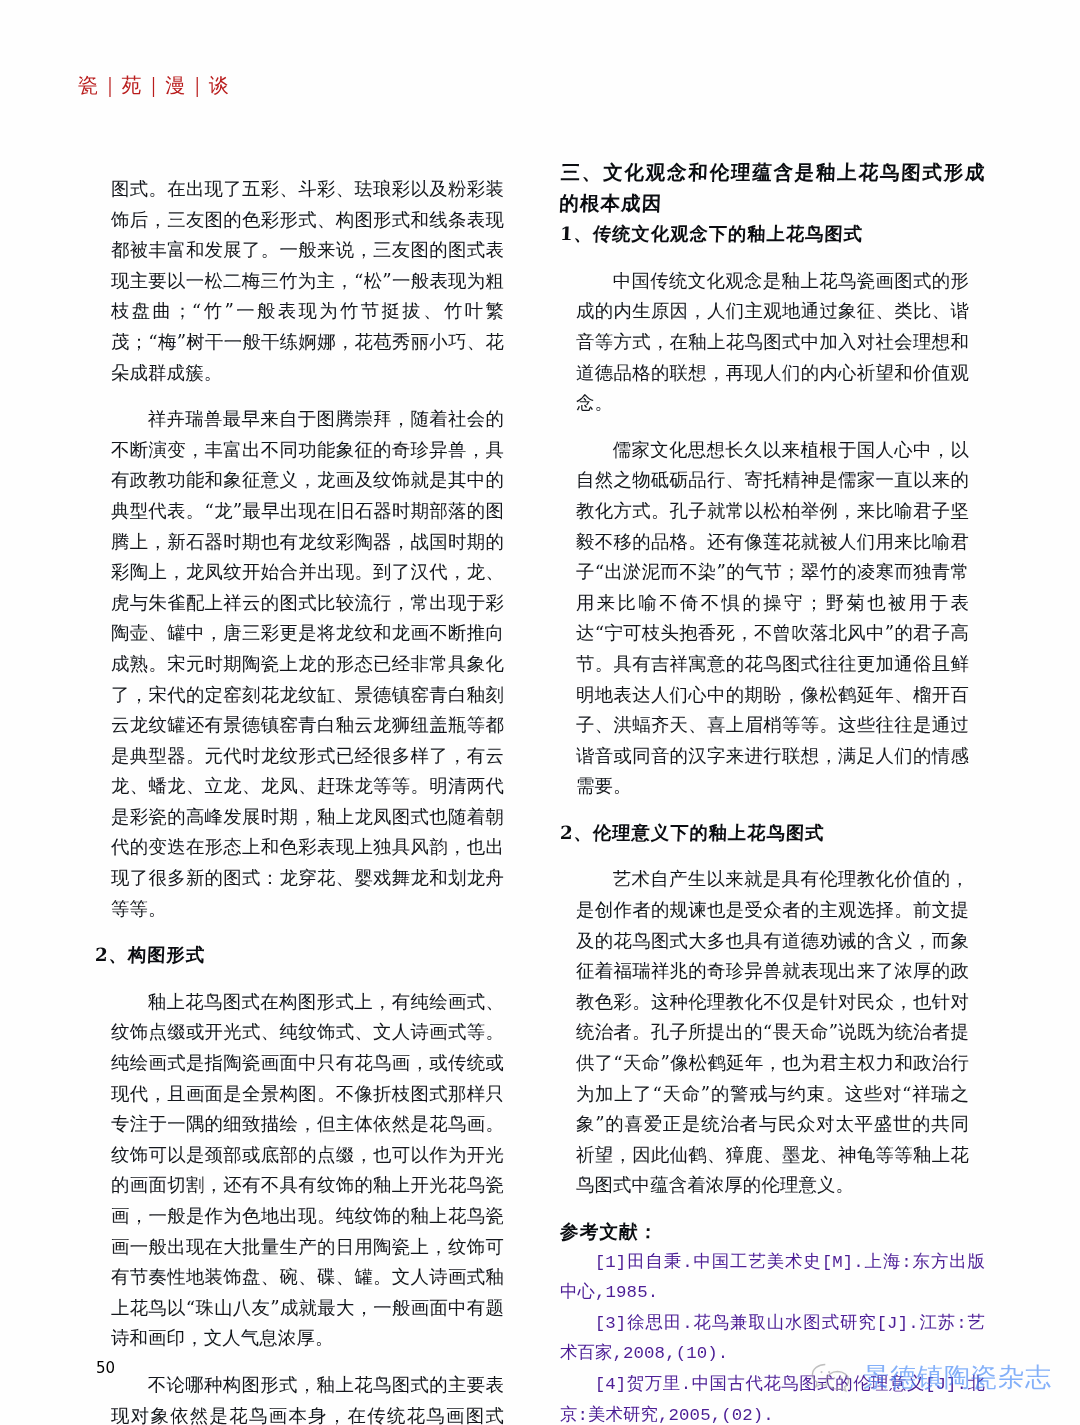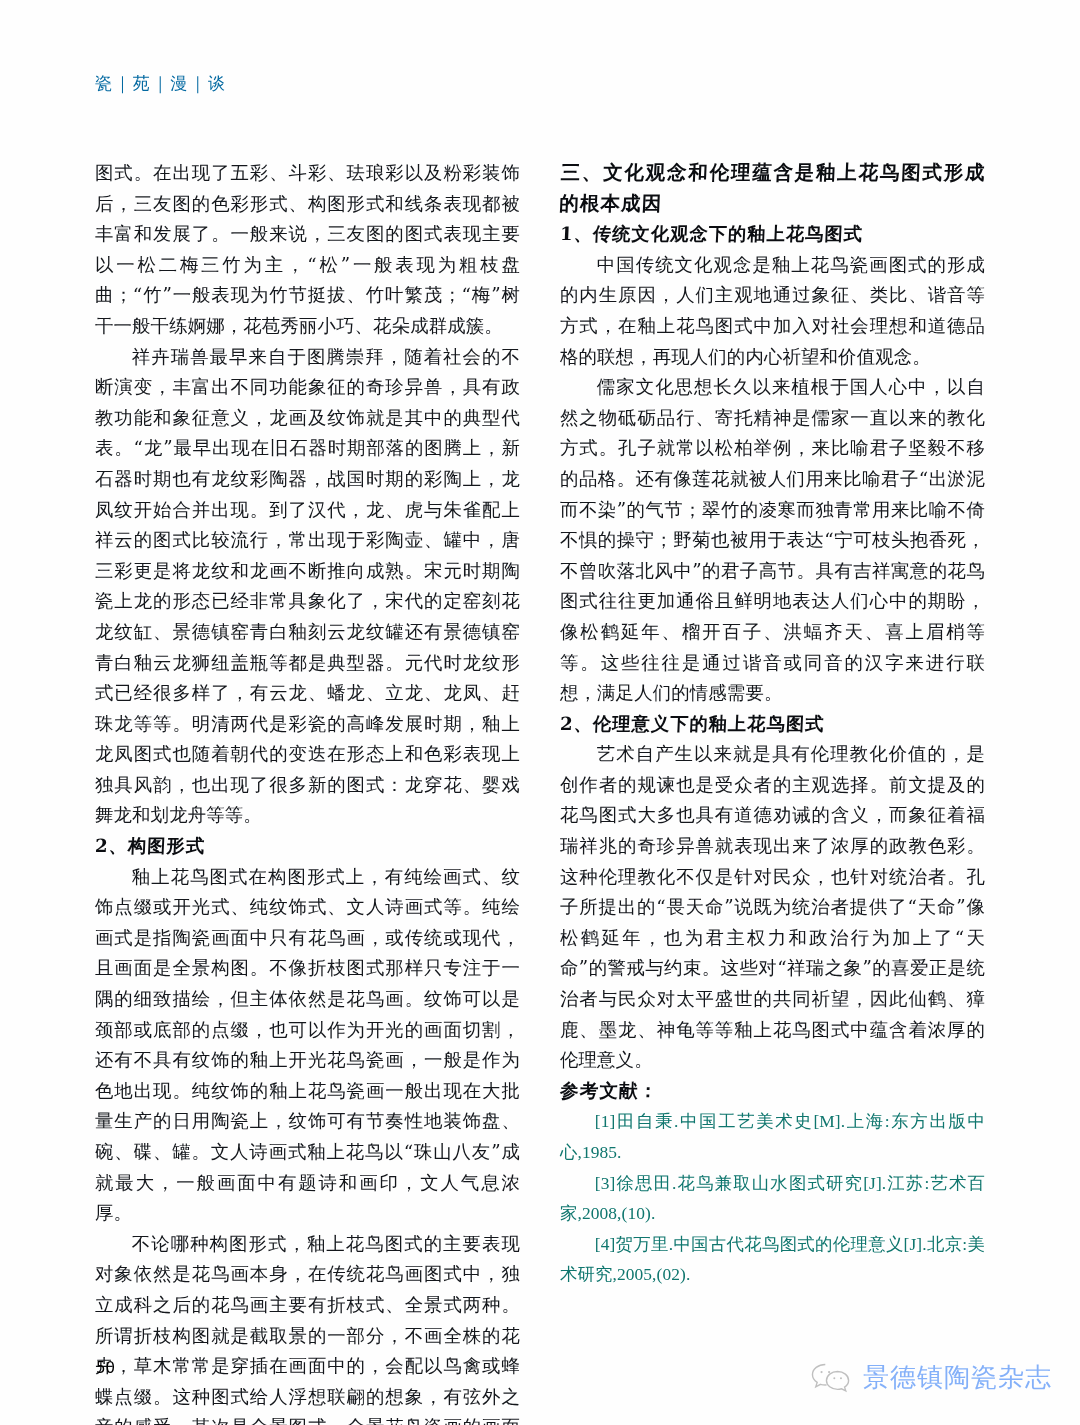--- a/index.html
+++ b/index.html
@@ -17,45 +17,45 @@
 
   .page {
     position: absolute;
     inset: 0;
     background: #fefefe;
   }
 
   
   .running-head {
     position: absolute;
-    left: 95px;
+    left: 78px;
     top: 72px;
     font-family: "DejaVu Sans", "Liberation Sans", sans-serif;
-    font-size: 17px;
+    font-size: 20px;
     letter-spacing: 2px;
-    color: #0369a1;
+    color: #b91c1c;
     font-weight: 500;
     white-space: nowrap;
   }
 
   
   .columns {
     position: absolute;
     left: 95px;
     top: 158px;
     width: 890px;
     display: flex;
     gap: 40px;
   }
   .col {
     width: 425px;
   }
 
   p.body-text {
-    margin: 0;
+    margin: 16px;
     font-size: 18.4px;
     line-height: 30.6px;
     color: #14171c;
     text-align: justify;
     text-justify: inter-character;
     letter-spacing: 0.15px;
     font-family: "DejaVu Serif", "Liberation Serif", serif;
     text-indent: 0;
   }
   p.body-text.indent {
@@ -92,24 +92,24 @@
     font-size: 18.6px;
     line-height: 30.6px;
     transform: skewX(-2.5deg);
     transform-origin: left center;
   }
 
   p.ref-item {
     margin: 0;
     font-size: 17.4px;
     line-height: 30.6px;
-    color: #0f766e;
+    color: #4c1d95;
     text-align: justify;
     text-indent: 2em;
-    font-family: Liberation Serif, serif;
+    font-family: Liberation Mono, monospace;
     letter-spacing: 0.1px;
   }
 
   
   .page-number {
     position: absolute;
     left: 96px;
     bottom: 48px;
     font-family: "DejaVu Sans", "Liberation Sans", sans-serif;
     font-size: 15px;

